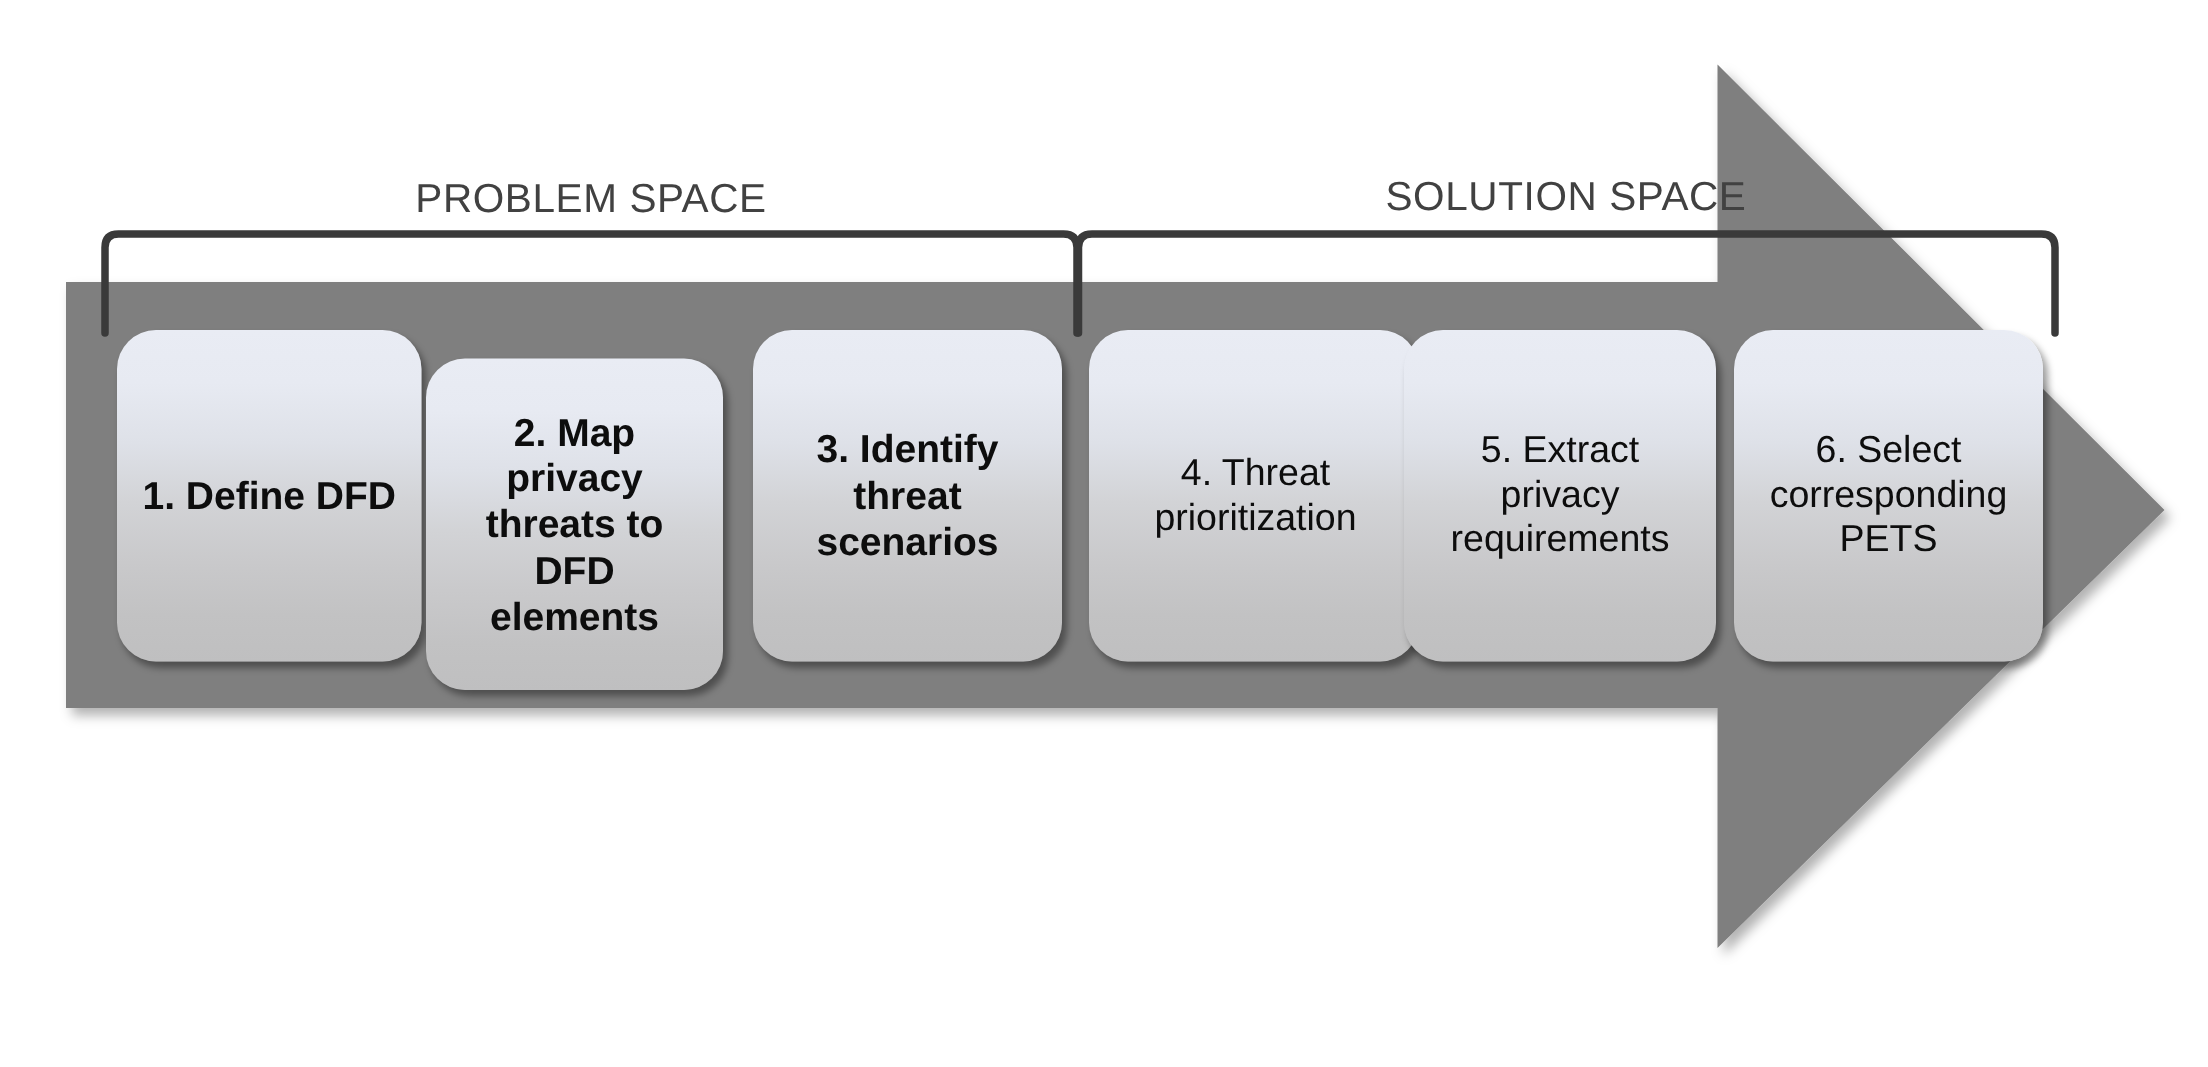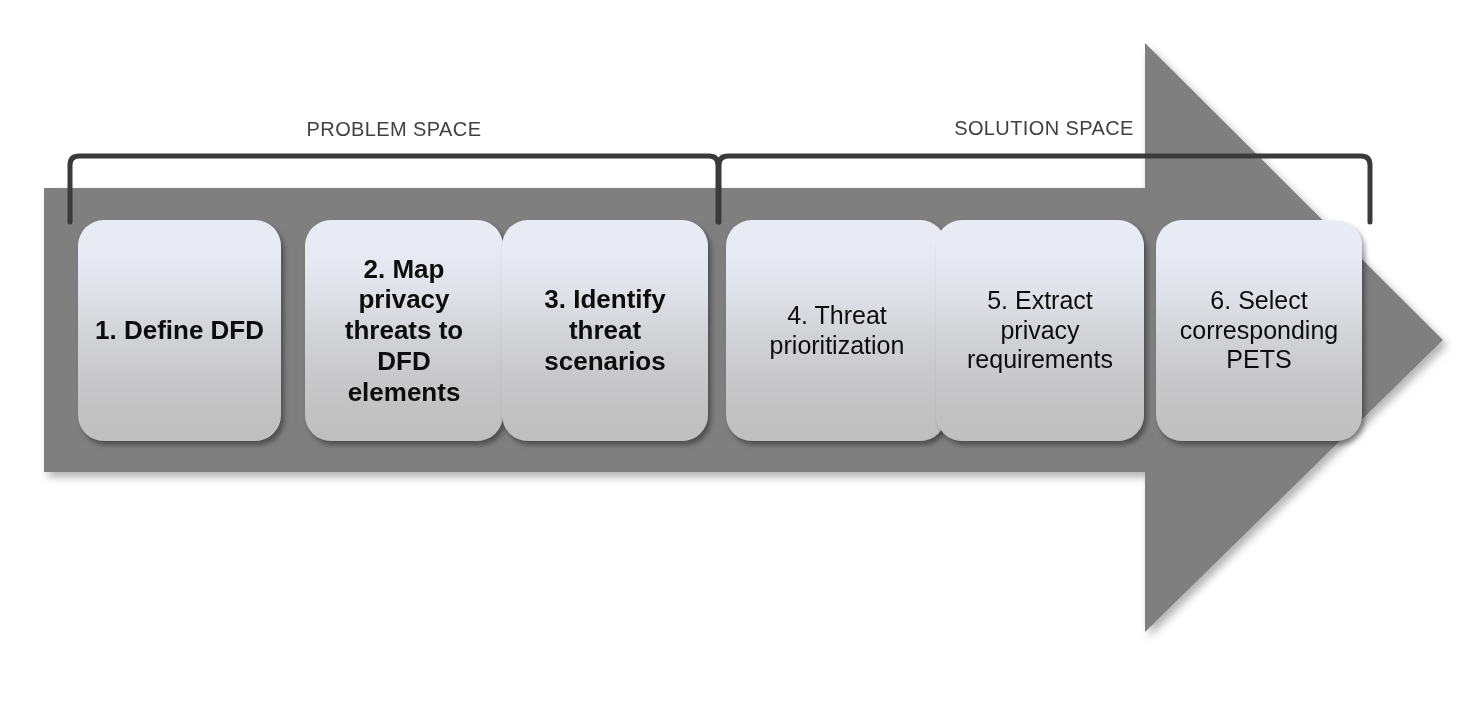--- a/index.html
+++ b/index.html
@@ -35,21 +35,21 @@
     top: 0;
     width: 1472px;
     height: 711px;
     pointer-events: none;
   }
 
   
   .phase-label {
     position: absolute;
     color: #414141;
-    font-size: 20px;
+    font-size: 27px;
     font-weight: 400;
     letter-spacing: 0.4px;
     white-space: nowrap;
     text-align: center;
     line-height: 1;
   }
   #phase-label-0 { left: 70px;  width: 648px; top: 119px; }
   #phase-label-1 { left: 718px; width: 652px; top: 118px; }
 
   
@@ -77,21 +77,21 @@
     color: #0d0d0d;
     font-size: 26px;
     line-height: 1.18;
     text-align: center;
     white-space: pre-line;
   }
   .step-text.bold { font-weight: 700; }
   .step-text.regular { font-weight: 400; font-size: 25px; }
 
   #step-box-0 { left: 78px;   width: 203px; }
-  #step-box-1 { left: 305px;  width: 198px; }
+  #step-box-1 { left: 284px;  width: 198px; margin-top: 19px; }
   #step-box-2 { left: 502px;  width: 206px; }
   #step-box-3 { left: 726px;  width: 220px; padding-left: 12px; }
   #step-box-4 { left: 936px;  width: 208px; align-items: center; }
   #step-box-5 { left: 1156px; width: 206px; }
 </style>
 </head>
 <body>
 
 <div id="canvas">
 

